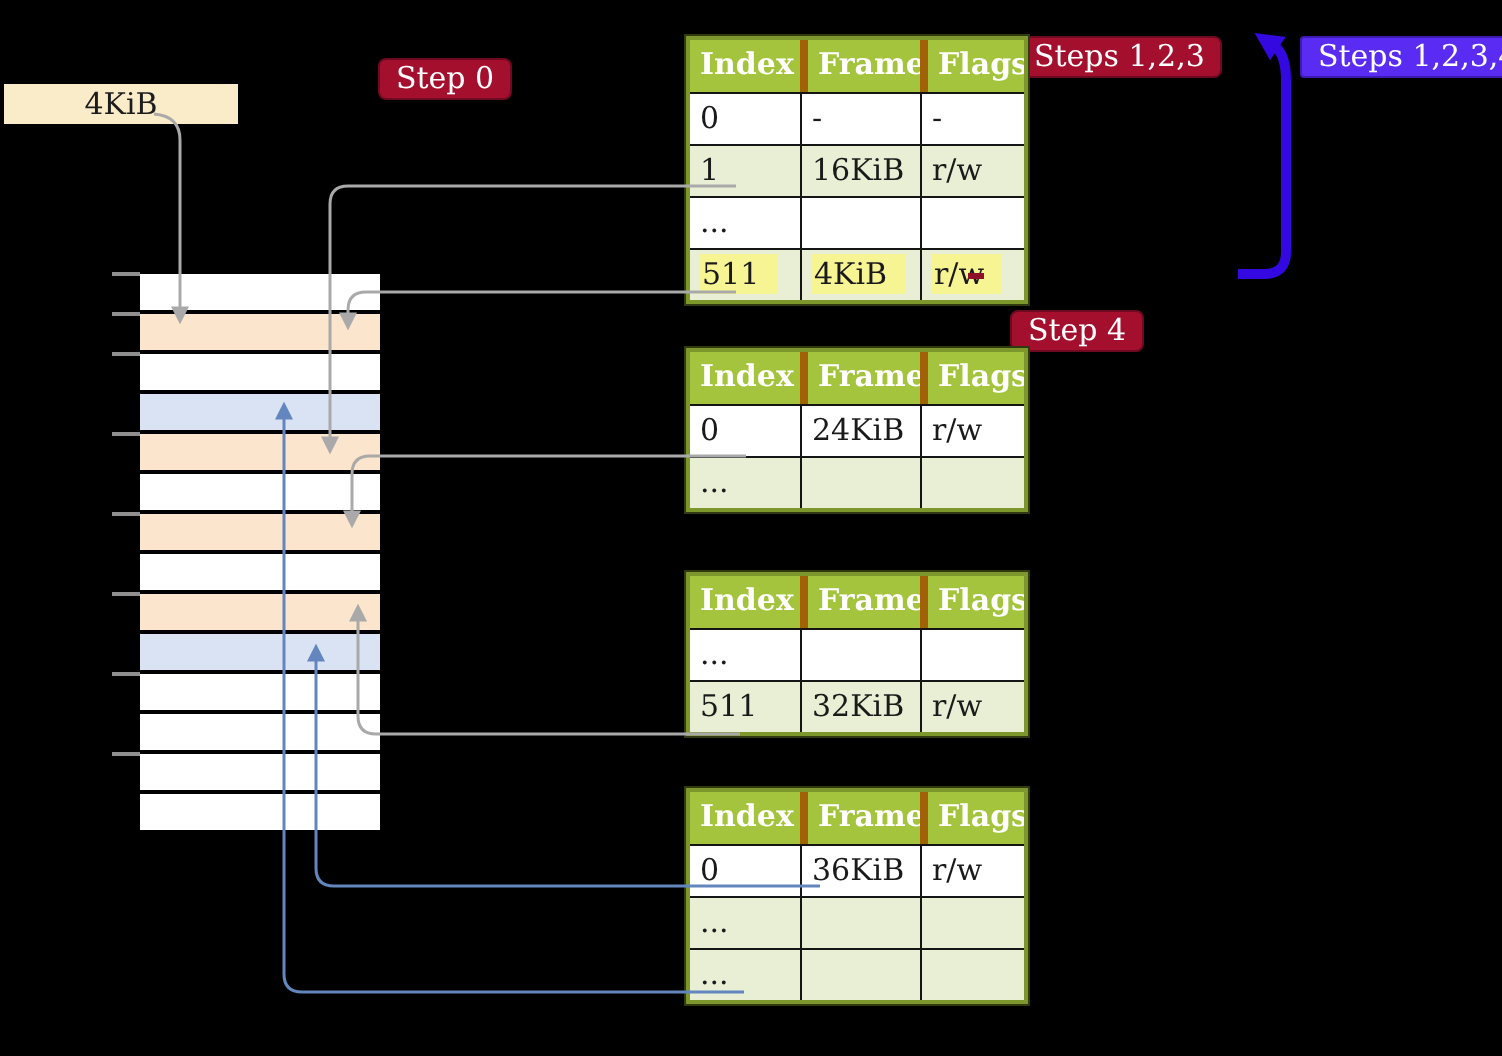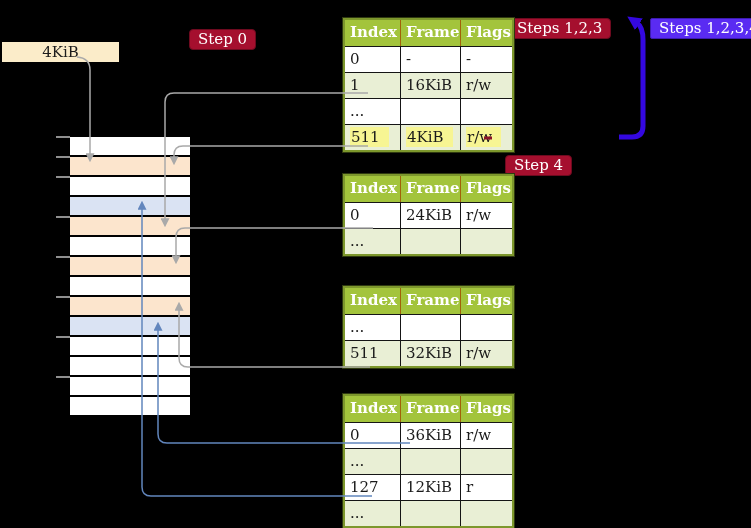--- a/index.html
+++ b/index.html
@@ -37,21 +37,21 @@
     margin-left:32px;
   }
   #table-l4{top:18px;} #table-l3{top:174px;} #table-l2{top:286px;} #table-l1{top:394px;}
   .trow{display:grid;grid-template-columns:55px 60px 52px;height:26px;box-sizing:border-box;border-top:1px solid #151515;}
   .trow:first-child{border-top:none;}
   .trow.shaded{background:var(--table-row-green);}
   .trow.thead{background:var(--table-header-green);}
   .tcell{box-sizing:border-box;padding-left:5px;line-height:25px;font-size:15px;color:#1a1a1a;
     border-left:1px solid #151515;overflow:hidden;white-space:nowrap;}
   .tcell:first-child{border-left:none;}
-  .thead .tcell{color:#fff;font-weight:bold;border-left:1px solid #a16207;line-height:24px;}
+  .thead .tcell{color:#fff;font-weight:bold;border-left:4px solid #a16207;line-height:24px;}
   .thead .tcell:first-child{border-left:none;}
   .hl{background:var(--highlight-yellow);padding:1px 9px 1px 1px;}
   
   #overlay{position:absolute;left:0;top:0;z-index:10;pointer-events:none;}
   .line-gray{stroke:var(--connector-gray);stroke-width:1.5;fill:none;}
   .line-blue{stroke:var(--connector-blue);stroke-width:1.5;fill:none;}
   .line-violet{stroke:var(--big-arrow-violet);stroke-width:5;fill:none;}
   .ticks{stroke:#8f8f8f;stroke-width:2;fill:none;}
   .dash-red{stroke:#8b1228;stroke-width:3;fill:none;}
   .m-gray{fill:var(--connector-gray);}
@@ -157,25 +157,20 @@
       <div class="trow">
         <div class="tcell"><span>0</span></div>
         <div class="tcell"><span>36KiB</span></div>
         <div class="tcell"><span>r/w</span></div>
       </div>
       <div class="trow shaded">
         <div class="tcell"><span>...</span></div>
         <div class="tcell"></div>
         <div class="tcell"></div>
       </div>
-      <div class="trow">
-        <div class="tcell"><span>127</span></div>
-        <div class="tcell"><span>12KiB</span></div>
-        <div class="tcell"><span>r</span></div>
-      </div>
       <div class="trow shaded">
         <div class="tcell"><span>...</span></div>
         <div class="tcell"></div>
         <div class="tcell"></div>
       </div>
     </div>
 
   <svg id="overlay" width="751" height="528" viewBox="0 0 751 528">
     <defs>
       <marker id="ah-gray" viewBox="0 0 10 10" refX="2" refY="5" markerWidth="9" markerHeight="9" orient="auto" markerUnits="userSpaceOnUse">

